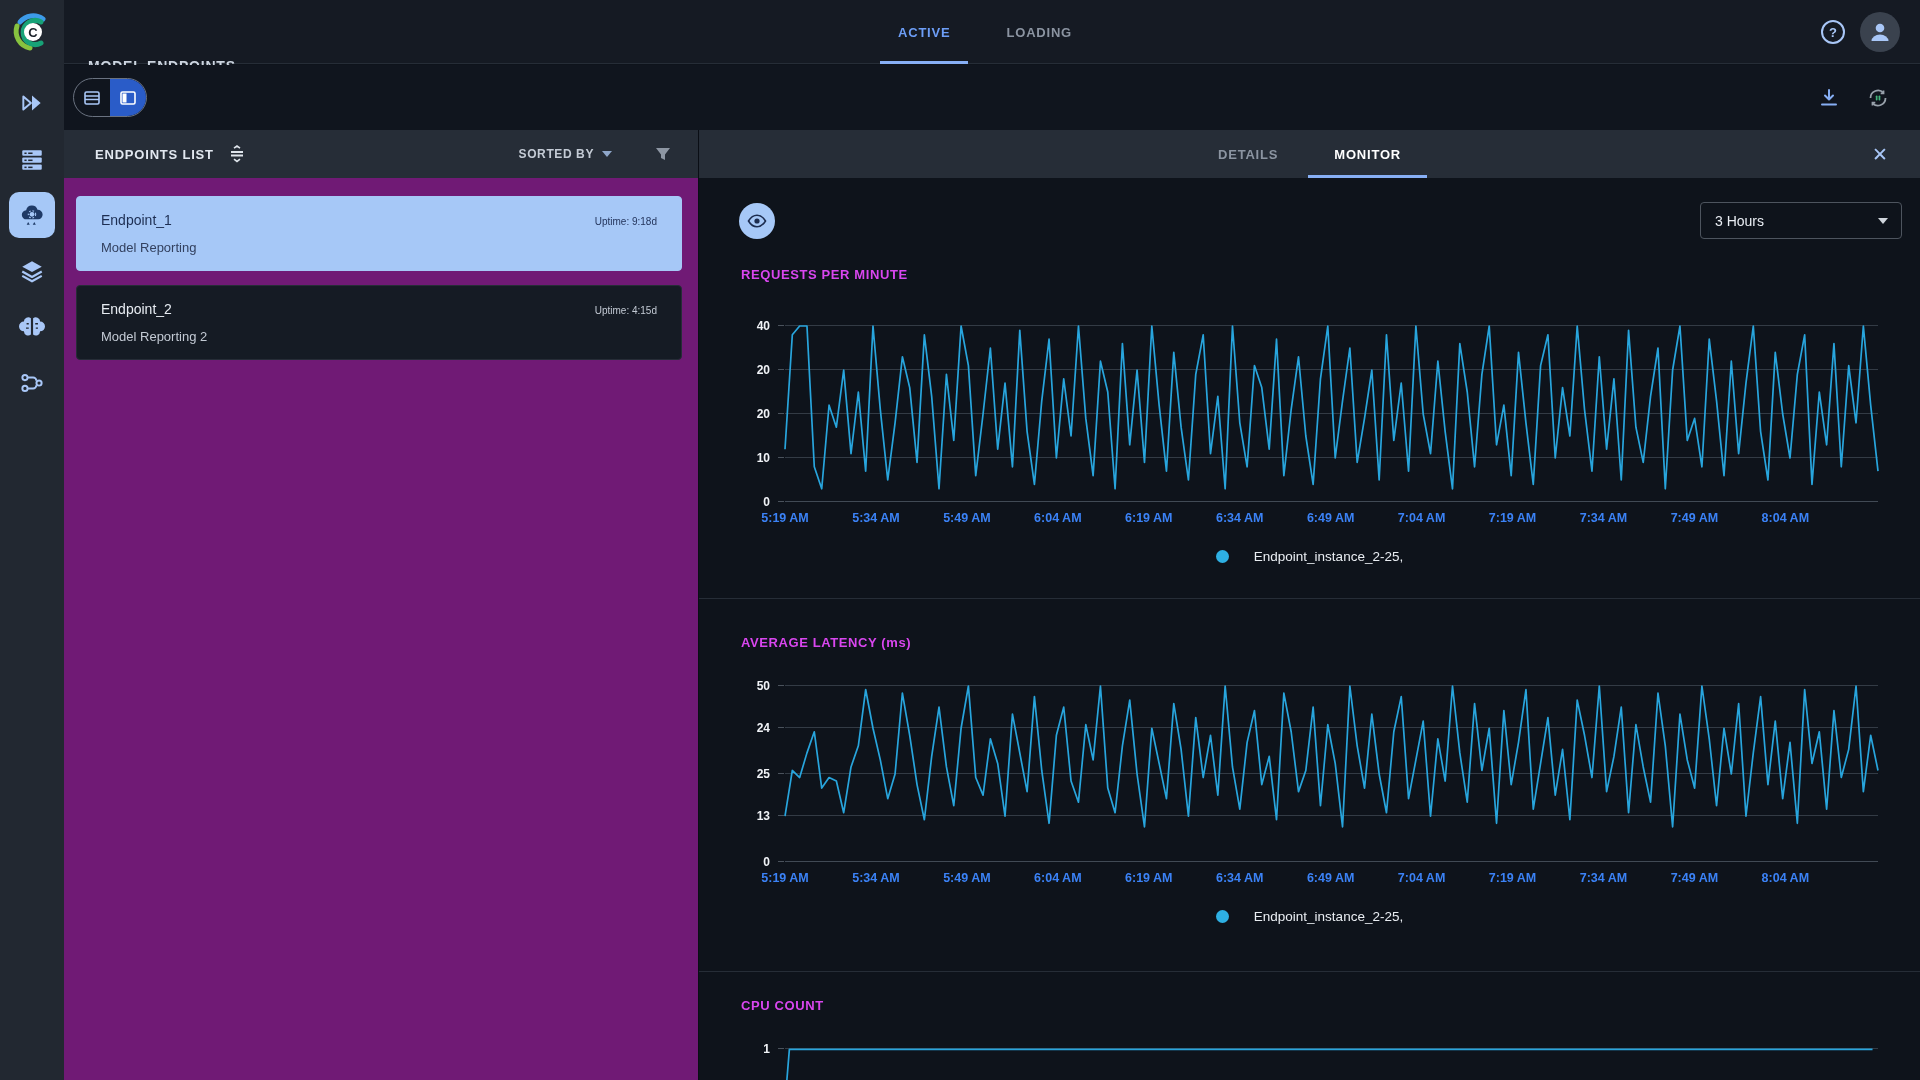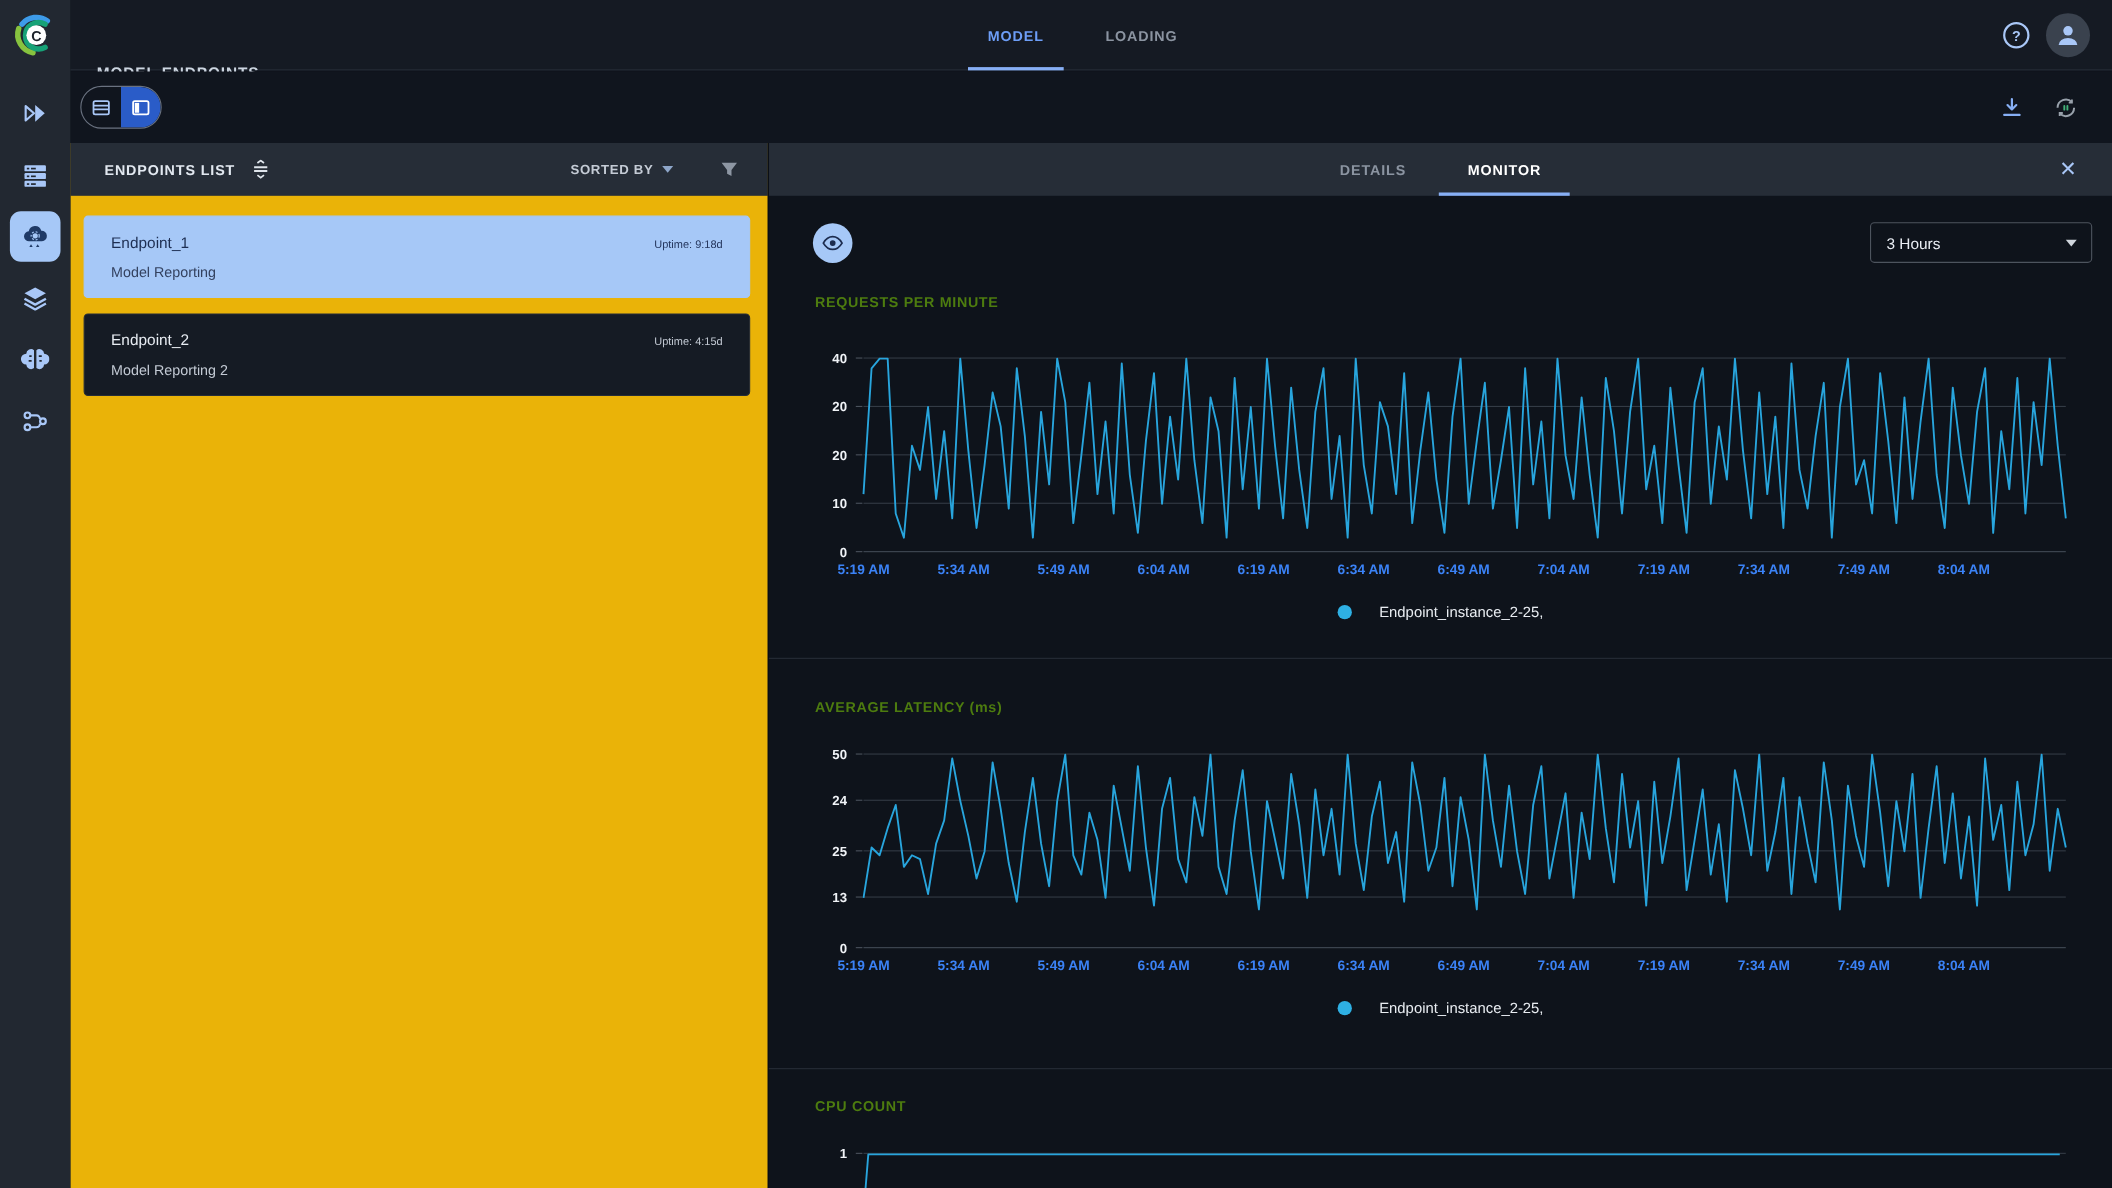--- a/index.html
+++ b/index.html
@@ -33,21 +33,21 @@
 
   
   .toolbar { position:absolute; left:64px; top:65px; right:0; height:65px; background:#10151e; }
   .view-toggle { position:absolute; left:9px; top:13px; width:74px; height:39px; border:1px solid #6a7280;
     border-radius:20px; display:flex; overflow:hidden; }
   .view-seg { flex:1; display:flex; align-items:center; justify-content:center; cursor:pointer; }
   .view-seg.selected { background:#2a5cc8; }
   .toolbar-right { position:absolute; right:30px; top:0; height:65px; display:flex; align-items:center; gap:26px; }
 
   
-  .list-panel { position:absolute; left:64px; top:130px; width:634px; bottom:0; background:#eab308; }
+  .list-panel { position:absolute; left:64px; top:130px; width:634px; bottom:0; background:#701a75; }
   .panel-bar { height:48px; background:#262d37; display:flex; align-items:center; }
   .list-bar-title { margin-left:31px; font-size:13px; font-weight:bold; letter-spacing:.8px; color:#e2e8f0; }
   .list-settings { margin-left:14px; cursor:pointer; display:flex; }
   .sortedby { margin-left:auto; display:flex; align-items:center; gap:8px; cursor:pointer;
     font-size:12px; font-weight:bold; letter-spacing:.6px; color:#c4cbd5; }
   .caret-down { width:0; height:0; border-left:5px solid transparent; border-right:5px solid transparent;
     border-top:6px solid #8ea6c9; }
   .filter-btn { margin-left:42px; margin-right:26px; cursor:pointer; display:flex; }
 
   .cards { padding:18px 16px 0 12px; }
@@ -77,21 +77,21 @@
 
   .monitor-head { display:flex; justify-content:space-between; align-items:flex-end;
     padding:24px 18px 0 40px; }
   .eye-btn { width:36px; height:36px; border-radius:50%; background:#a6c8f7; border:none;
     display:flex; align-items:center; justify-content:center; cursor:pointer; }
   .range-select { position:relative; width:202px; height:37px; border:1px solid #4d545e; border-radius:4px;
     display:flex; align-items:center; cursor:pointer; }
   .range-value { margin-left:14px; font-size:14px; color:#eaeef4; }
   .range-select .caret-down { position:absolute; right:13px; border-top-color:#cfd5dc; }
 
-  .chart-title { margin:28px 0 0 42px; font-size:13px; font-weight:bold; letter-spacing:.6px; color:#4d7c0f; }
+  .chart-title { margin:28px 0 0 42px; font-size:13px; font-weight:bold; letter-spacing:.6px; color:#d946ef; }
   .plot { position:relative; margin:44px 42px 0 86px; height:176px; }
   .plot.cpu { margin-top:30px; height:60px; }
   .gridline { position:absolute; left:0; right:0; height:1px; background:#333b45; }
   .gridline.zero { background:#414a55; }
   .ytick-dash { position:absolute; width:6px; height:1px; background:#4a525c; left:-7px; }
   .ylabel { position:absolute; left:-15px; transform:translate(-100%,-50%); font-size:12px;
     font-weight:600; color:#f0f3f7; }
   .plot svg { position:absolute; inset:0; width:100%; height:100%; overflow:visible; }
   .xticks { position:relative; margin:9px 42px 0 86px; height:16px; }
   .xticks span { position:absolute; transform:translateX(-50%); font-size:12.5px; font-weight:700;
@@ -166,21 +166,21 @@
         <circle cx="18.5" cy="12" r="2.4" fill="none" stroke="#a9c7f7" stroke-width="1.8"></circle>
         <path d="M8 7 h5 a3 3 0 0 1 3 3 M8 17 h5 a3 3 0 0 0 3 -3" fill="none" stroke="#a9c7f7" stroke-width="1.8"></path>
       </svg>
     </div>
   </div>
 </nav>
 
 <header class="topbar">
   <div class="page-title">MODEL ENDPOINTS</div>
   <div class="top-tabs">
-    <div class="top-tab active">MODEL</div>
+    <div class="top-tab active">ACTIVE</div>
     <div class="top-tab">LOADING</div>
   </div>
   <div class="top-right">
     <button class="icon-btn">
       <svg width="26" height="26" viewBox="0 0 26 26">
         <circle cx="13" cy="13" r="11" fill="none" stroke="#a9c7f7" stroke-width="2"></circle>
         <text x="13" y="18" text-anchor="middle" font-size="13" font-weight="bold" fill="#a9c7f7" font-family="Liberation Sans,sans-serif">?</text>
       </svg>
     </button>
     <button class="icon-btn avatar">

